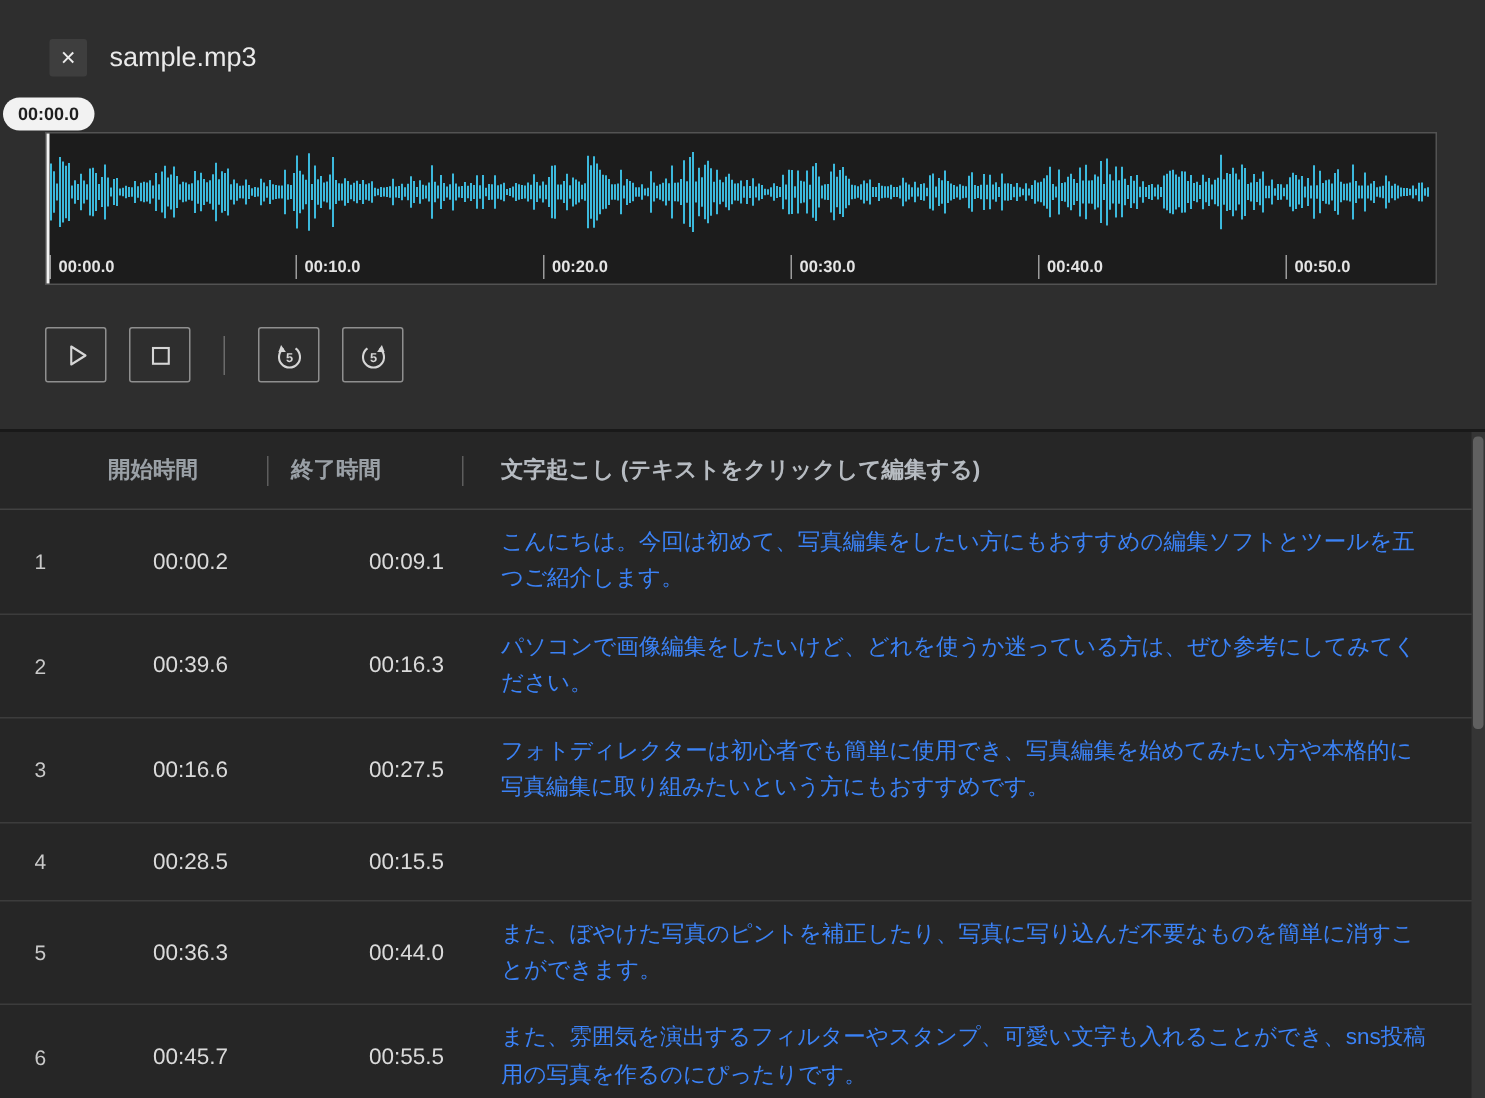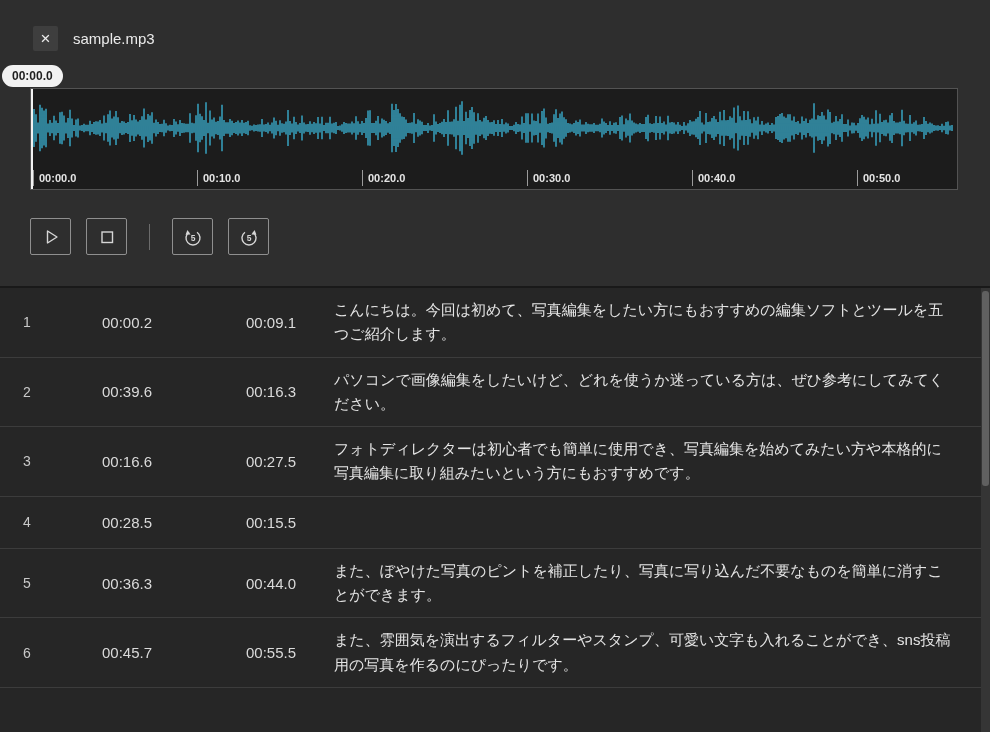--- a/index.html
+++ b/index.html
@@ -12,21 +12,21 @@
   }
 
   
   .top { position:relative; height:286px; background:#2e2e2e; }
   .titlebar { padding:26px 0 0 33px; display:flex; align-items:center; gap:15px; }
   .close-btn {
     width:25px; height:25px; background:#3e3e3e; border:none; border-radius:2px;
     color:#ededed; font-size:17px; line-height:1; cursor:pointer;
     display:flex; align-items:center; justify-content:center; padding:0;
   }
-  .fname { color:#eaeaea; font-size:15px; }
+  .fname { color:#eaeaea; font-size:18px; }
 
   .time-pill {
     position:absolute; left:2px; top:65px; z-index:3;
     background:#f2f2f2; color:#1f1f1f; font-size:12px; font-weight:bold;
     padding:4px 10px; border-radius:11px;
   }
 
   .wave-box {
     position:absolute; left:30px; top:88px; width:928px; height:102px;
     background:#1c1c1c; border:1px solid #535353;
@@ -69,21 +69,21 @@
   .hsep { position:absolute; top:16px; width:1px; height:20px; background:#5d5d5d; }
   .s1 { left:178px; } .s2 { left:308px; }
 
   .trow {
     display:grid; grid-template-columns:52px 100px 144px 1fr;
     align-items:center; border-bottom:1px solid #3c3c3c;
     font-size:15px; min-height:52px;
   }
   .c-idx  { padding-left:23px; color:#c9c9c9; font-size:14px; }
   .c-time { text-align:right; color:#dadada; cursor:pointer; }
-  .c-text { padding:10px 34px 10px 38px; line-height:1.62; color:#e5e5e5; cursor:pointer; }
+  .c-text { padding:10px 34px 10px 38px; line-height:1.62; color:#3b82f6; cursor:pointer; }
 
   
   .sbar { position:absolute; right:0; top:288px; bottom:0; width:9px; background:#353535; }
   .sthumb { position:absolute; top:3px; left:1px; width:7px; height:44%; background:#606060; border-radius:3px; }
 
   svg text { user-select:none; }
 </style>
 </head>
 <body>
 
@@ -135,20 +135,28 @@
         <path d="M17.02 8.27 A7 7 0 1 1 8.98 8.27" fill="none" stroke="#d6d6d6" stroke-width="1.4"></path>
         <polygon points="20.4,10.7 18.6,6.0 15.4,10.6" fill="#d6d6d6"></polygon>
         <text x="13" y="17.2" text-anchor="middle" font-size="8.5" font-weight="bold" fill="#d6d6d6">5</text>
       </svg>
     </button>
   </div>
 </div>
 
 <div class="transcript">
 
+  <div class="thead">
+    <div class="c-idx"></div>
+    <div class="col-muted">開始時間</div>
+    <div class="col-muted">終了時間</div>
+    <div class="col-text-h">文字起こし (テキストをクリックして編集する)</div>
+    <span class="hsep s1"></span>
+    <span class="hsep s2"></span>
+  </div>
 
   <div class="trow">
     <div class="c-idx">1</div>
     <div class="c-time">00:00.2</div>
     <div class="c-time">00:09.1</div>
     <div class="c-text">こんにちは。今回は初めて、写真編集をしたい方にもおすすめの編集ソフトとツールを五つご紹介します。</div>
   </div>
   <div class="trow">
     <div class="c-idx">2</div>
     <div class="c-time">00:39.6</div>

